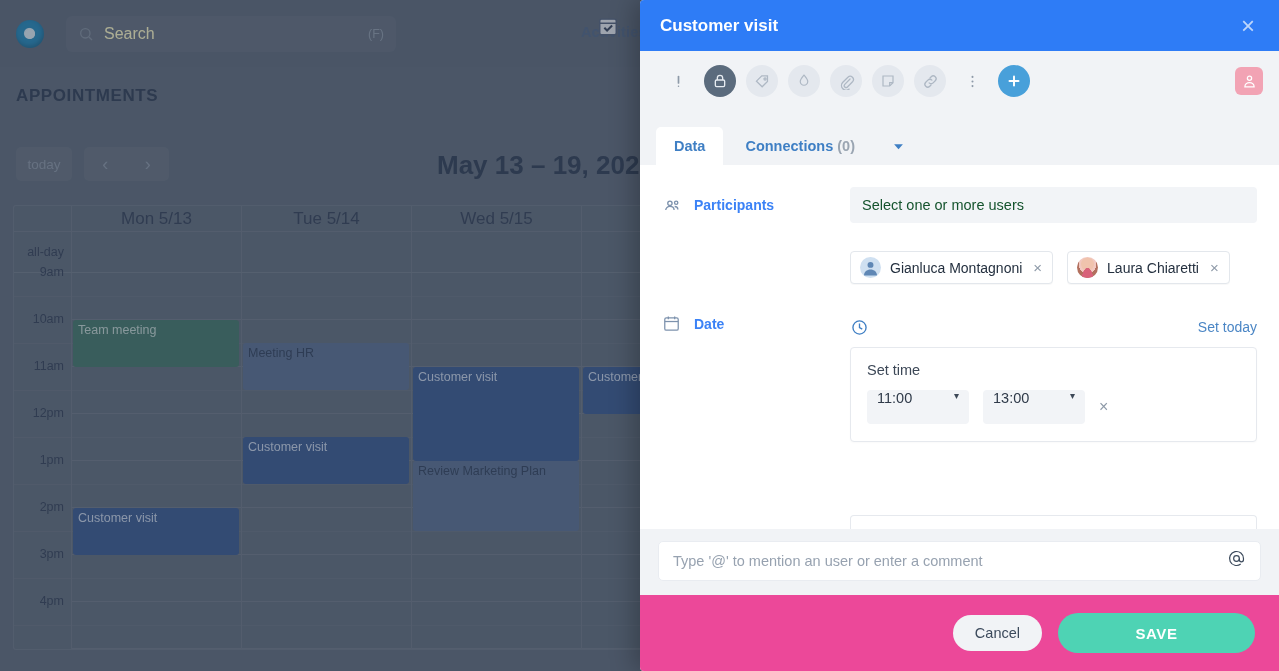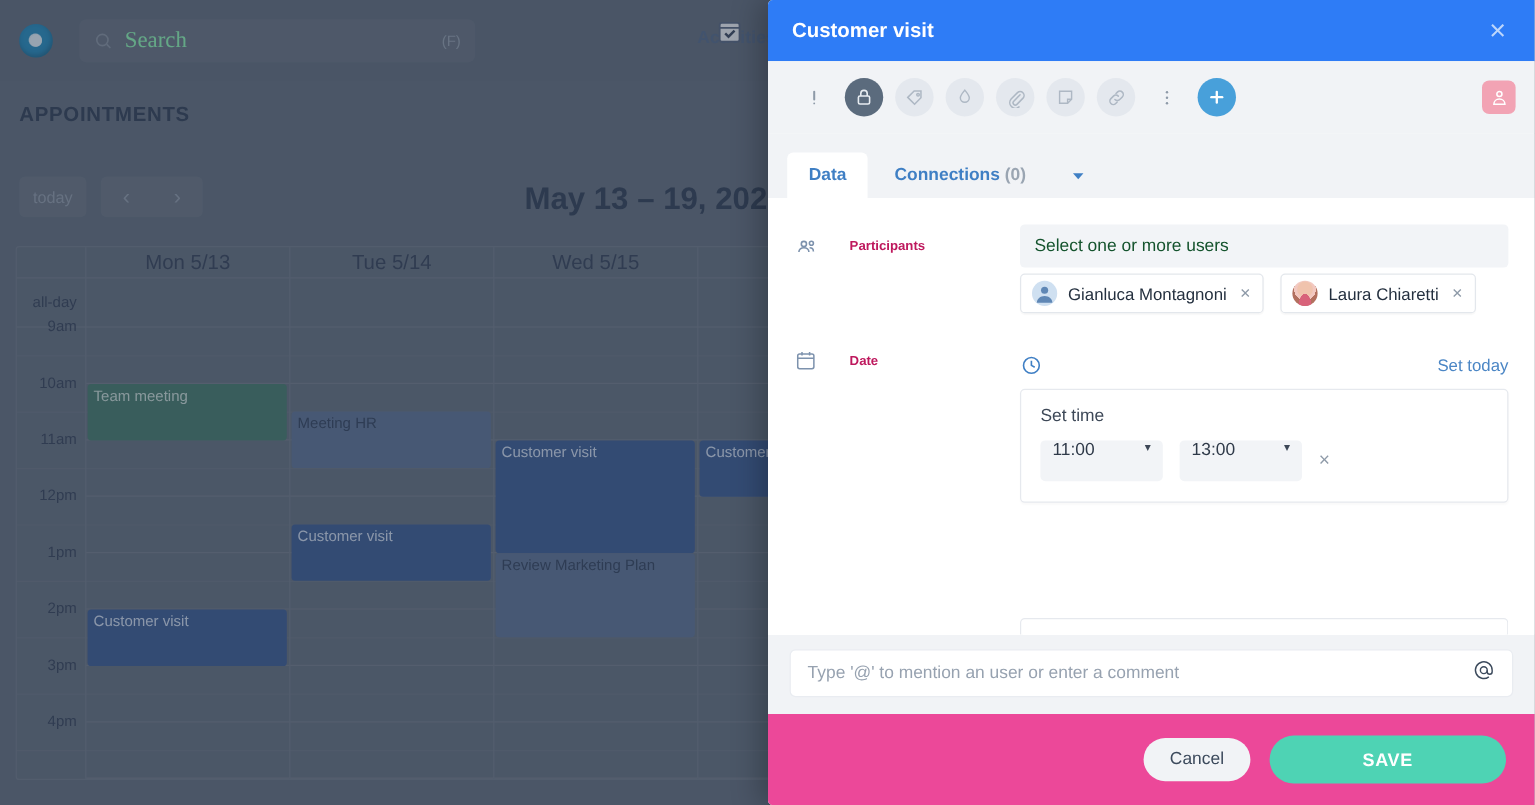--- a/index.html
+++ b/index.html
@@ -30,21 +30,21 @@
     content:""; position:absolute; left:9px; top:9px; width:10px; height:10px;
     border-radius:50%; background:#dbeaf2;
   }
   .searchbar {
     margin-left: 22px; width: 330px; height: 36px; border-radius: 6px;
     background: rgba(255,255,255,0.045);
     display: flex; align-items: center; padding: 0 12px;
     color: #97a2b0; font-size: 14.5px;
   }
   .search-ico { width:16px; height:16px; margin-right:10px; opacity:.55; flex:none; }
-  .search-ph { flex: 1; color: #86efac; font-size: 19px; font-family: Liberation Serif, serif; }
+  .search-ph { flex: 1; color: #fef9c3; font-size: 16px; }
   .search-key { color: #8c98a7; font-size: 12.5px; }
   .activities-txt {
     position:absolute; left: 581px; top: 24px;
     color:#4d6383; font-weight: bold; font-size: 14.5px; letter-spacing:.1px;
   }
   .cal-check-ico { position:absolute; left: 597px; top: 15px; width:22px; height:22px; }
 
   .bg-title {
     position: absolute; left: 16px; top: 86px;
     font-size: 17px; font-weight: bold; letter-spacing: .6px; color: #2b3950;
@@ -162,33 +162,33 @@
   }
   .tab.sel { background: #ffffff; }
   .tab-count { color: #9aa5b2; font-weight: bold; margin-left: 4px; }
   .tab-caret { margin-left: 14px; color: #3f7fc4; display:flex; align-items:center; height:38px; }
 
   .m-body { flex: 1; background: #ffffff; overflow: hidden; position: relative; }
   .row {
     display: flex; padding: 22px 22px 0 22px; align-items: flex-start;
   }
   .row-label {
-    width: 188px; flex: none; display: flex; align-items: center; gap: 26px;
-    padding-top: 8px; color: #be185d; font-size: 11px; font-weight: bold;
+    width: 188px; flex: none; display: flex; align-items: center; gap: 12px;
+    padding-top: 8px; color: #3b82f6; font-size: 14px; font-weight: bold;
   }
   .row-label .lico { width: 20px; height: 20px; flex: none; color: #7d92ad; display:flex; }
   .row-field { flex: 1; }
   .input-flat {
     height: 36px; background: #f2f4f7; border-radius: 4px;
     display: flex; align-items: center; padding: 0 12px;
     font-size: 14.5px; color: #14532d;
   }
   .input-flat.val { color: #2f3a49; }
   .input-flat .edit-ico { margin-left: auto; color: #6c7b8d; display:flex; }
-  .chips { display: flex; gap: 14px; margin-top: 5px; flex-wrap: wrap; text-align: center; }
+  .chips { display: flex; gap: 14px; margin-top: 28px; flex-wrap: wrap; text-align: center; }
   .chip {
     height: 33px; border: 1px solid #e3e7ec; border-radius: 4px; background:#fff;
     display: flex; align-items: center; gap: 9px; padding: 0 10px 0 9px;
     box-shadow: 0 1px 1px rgba(0,0,0,.03);
   }
   .chip-avatar { width: 21px; height: 21px; border-radius: 50%; flex: none; overflow:hidden; }
   .av-generic { background:#cfe0f1; display:flex; align-items:center; justify-content:center; }
   .av-photo {
     background: radial-gradient(circle at 50% 34%, #f0c3ad 0 6px, #f2c8c0 7px 9px, #b2705e 9px 11px);
     position: relative;

